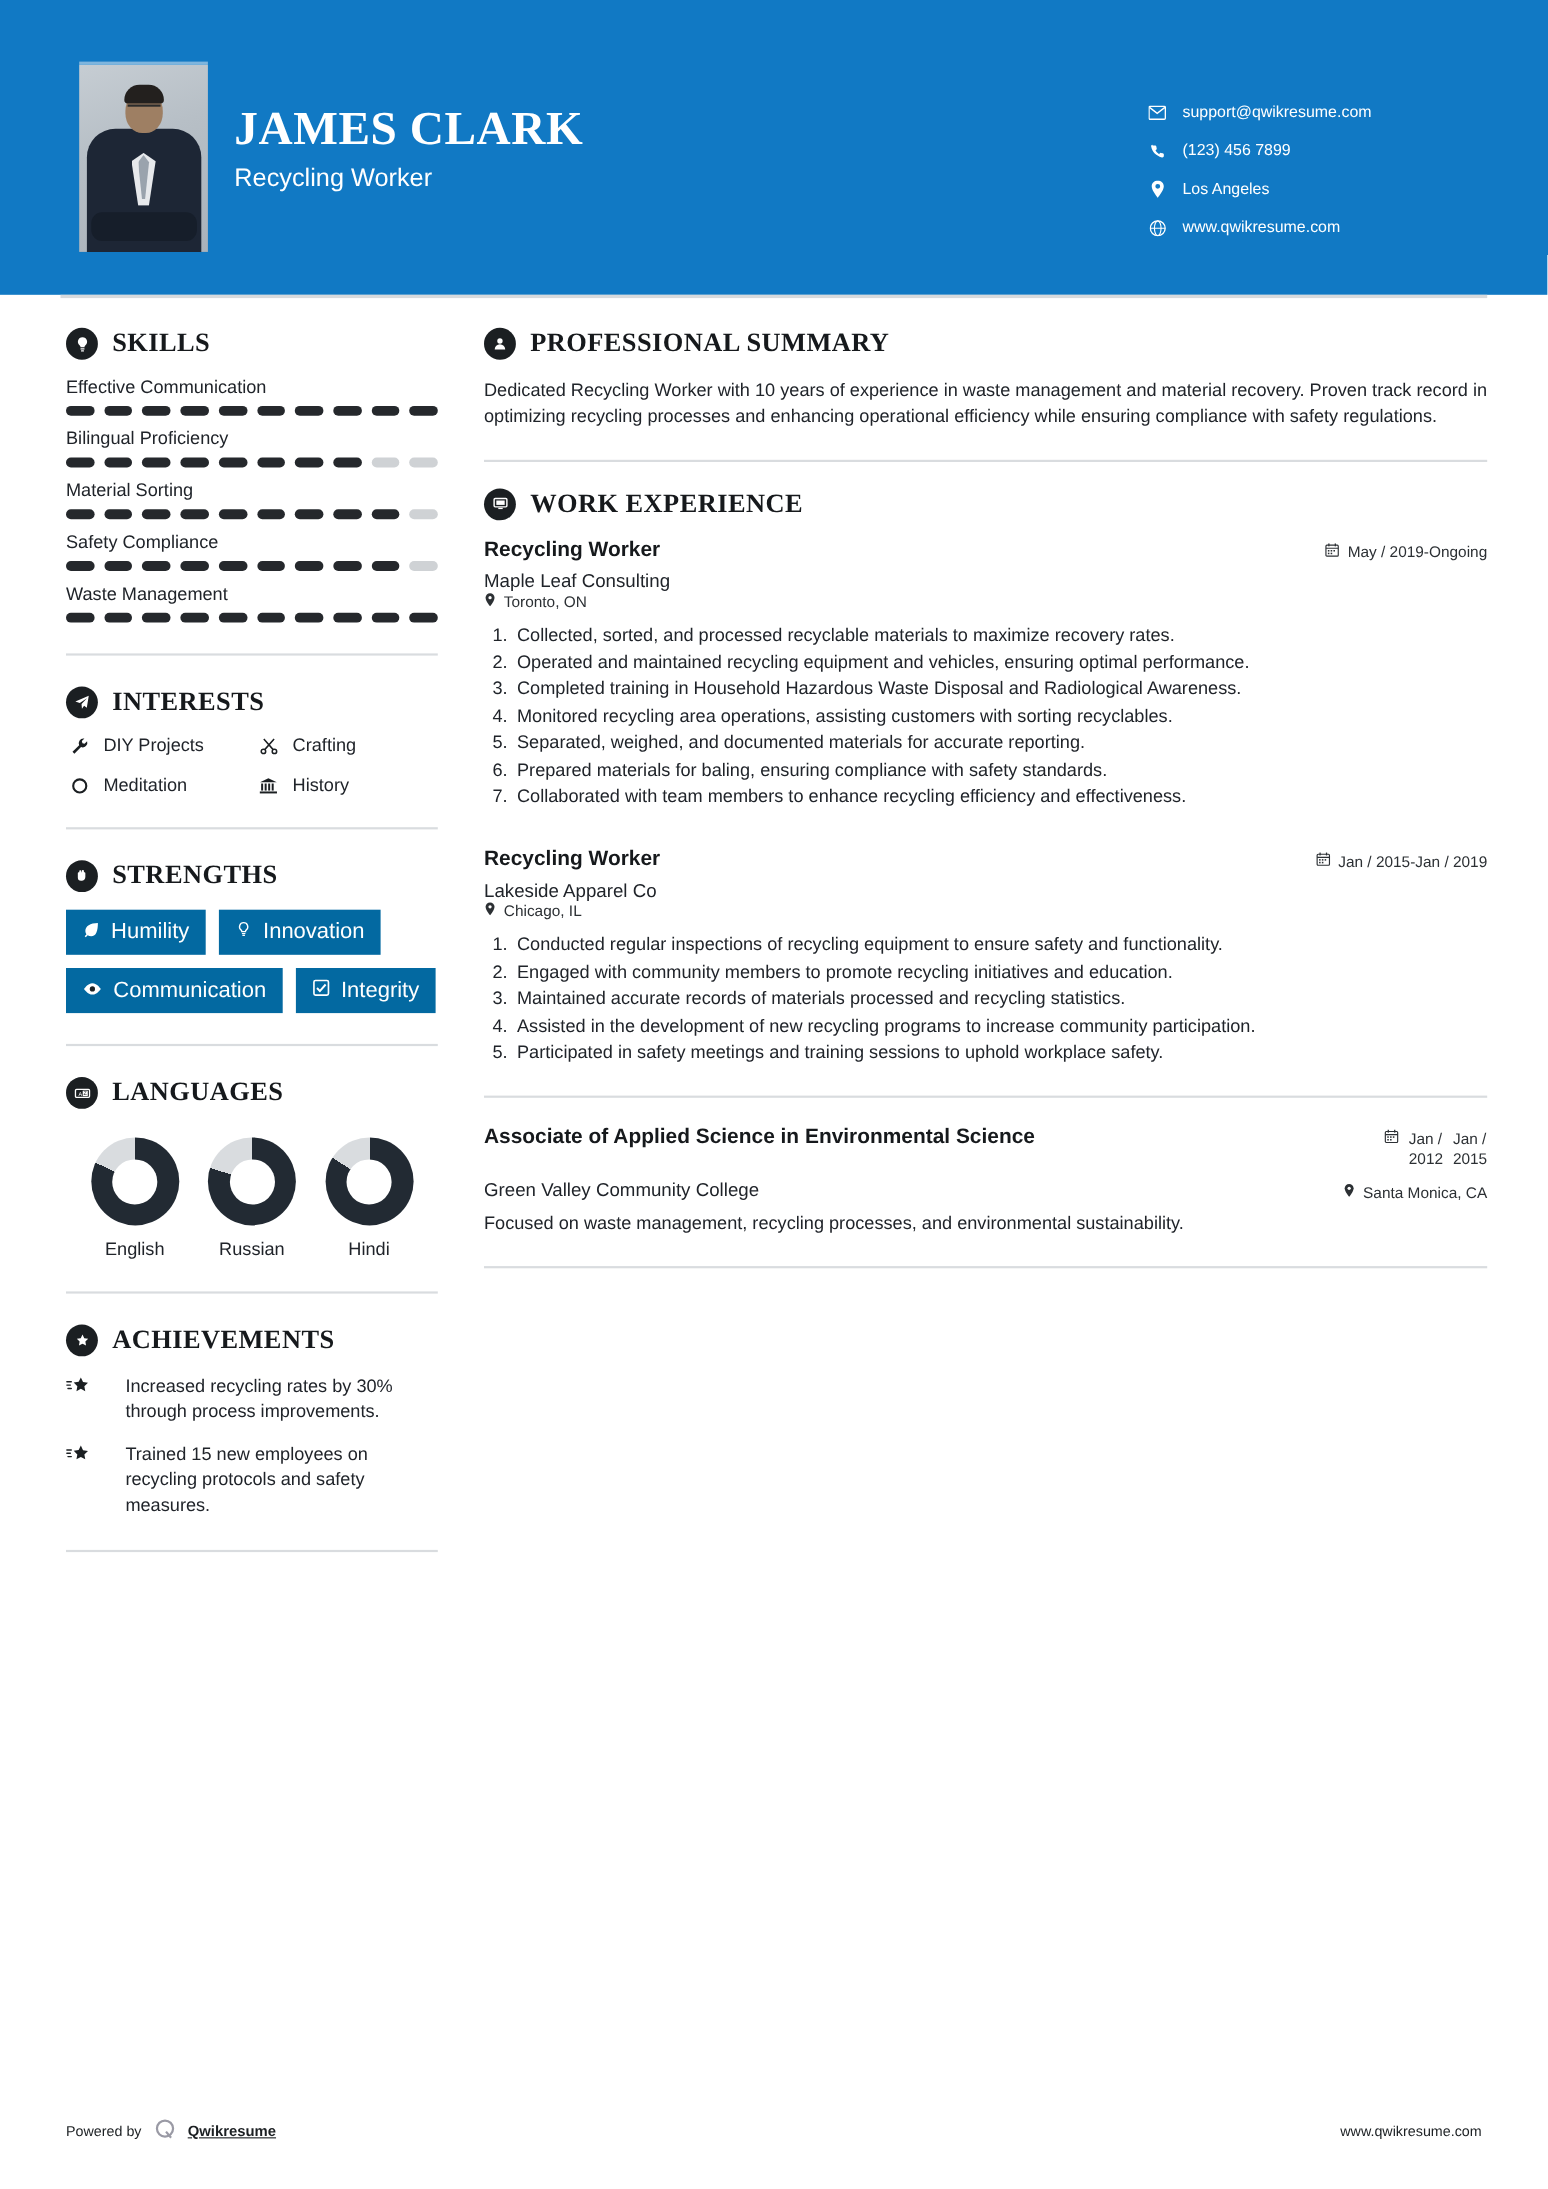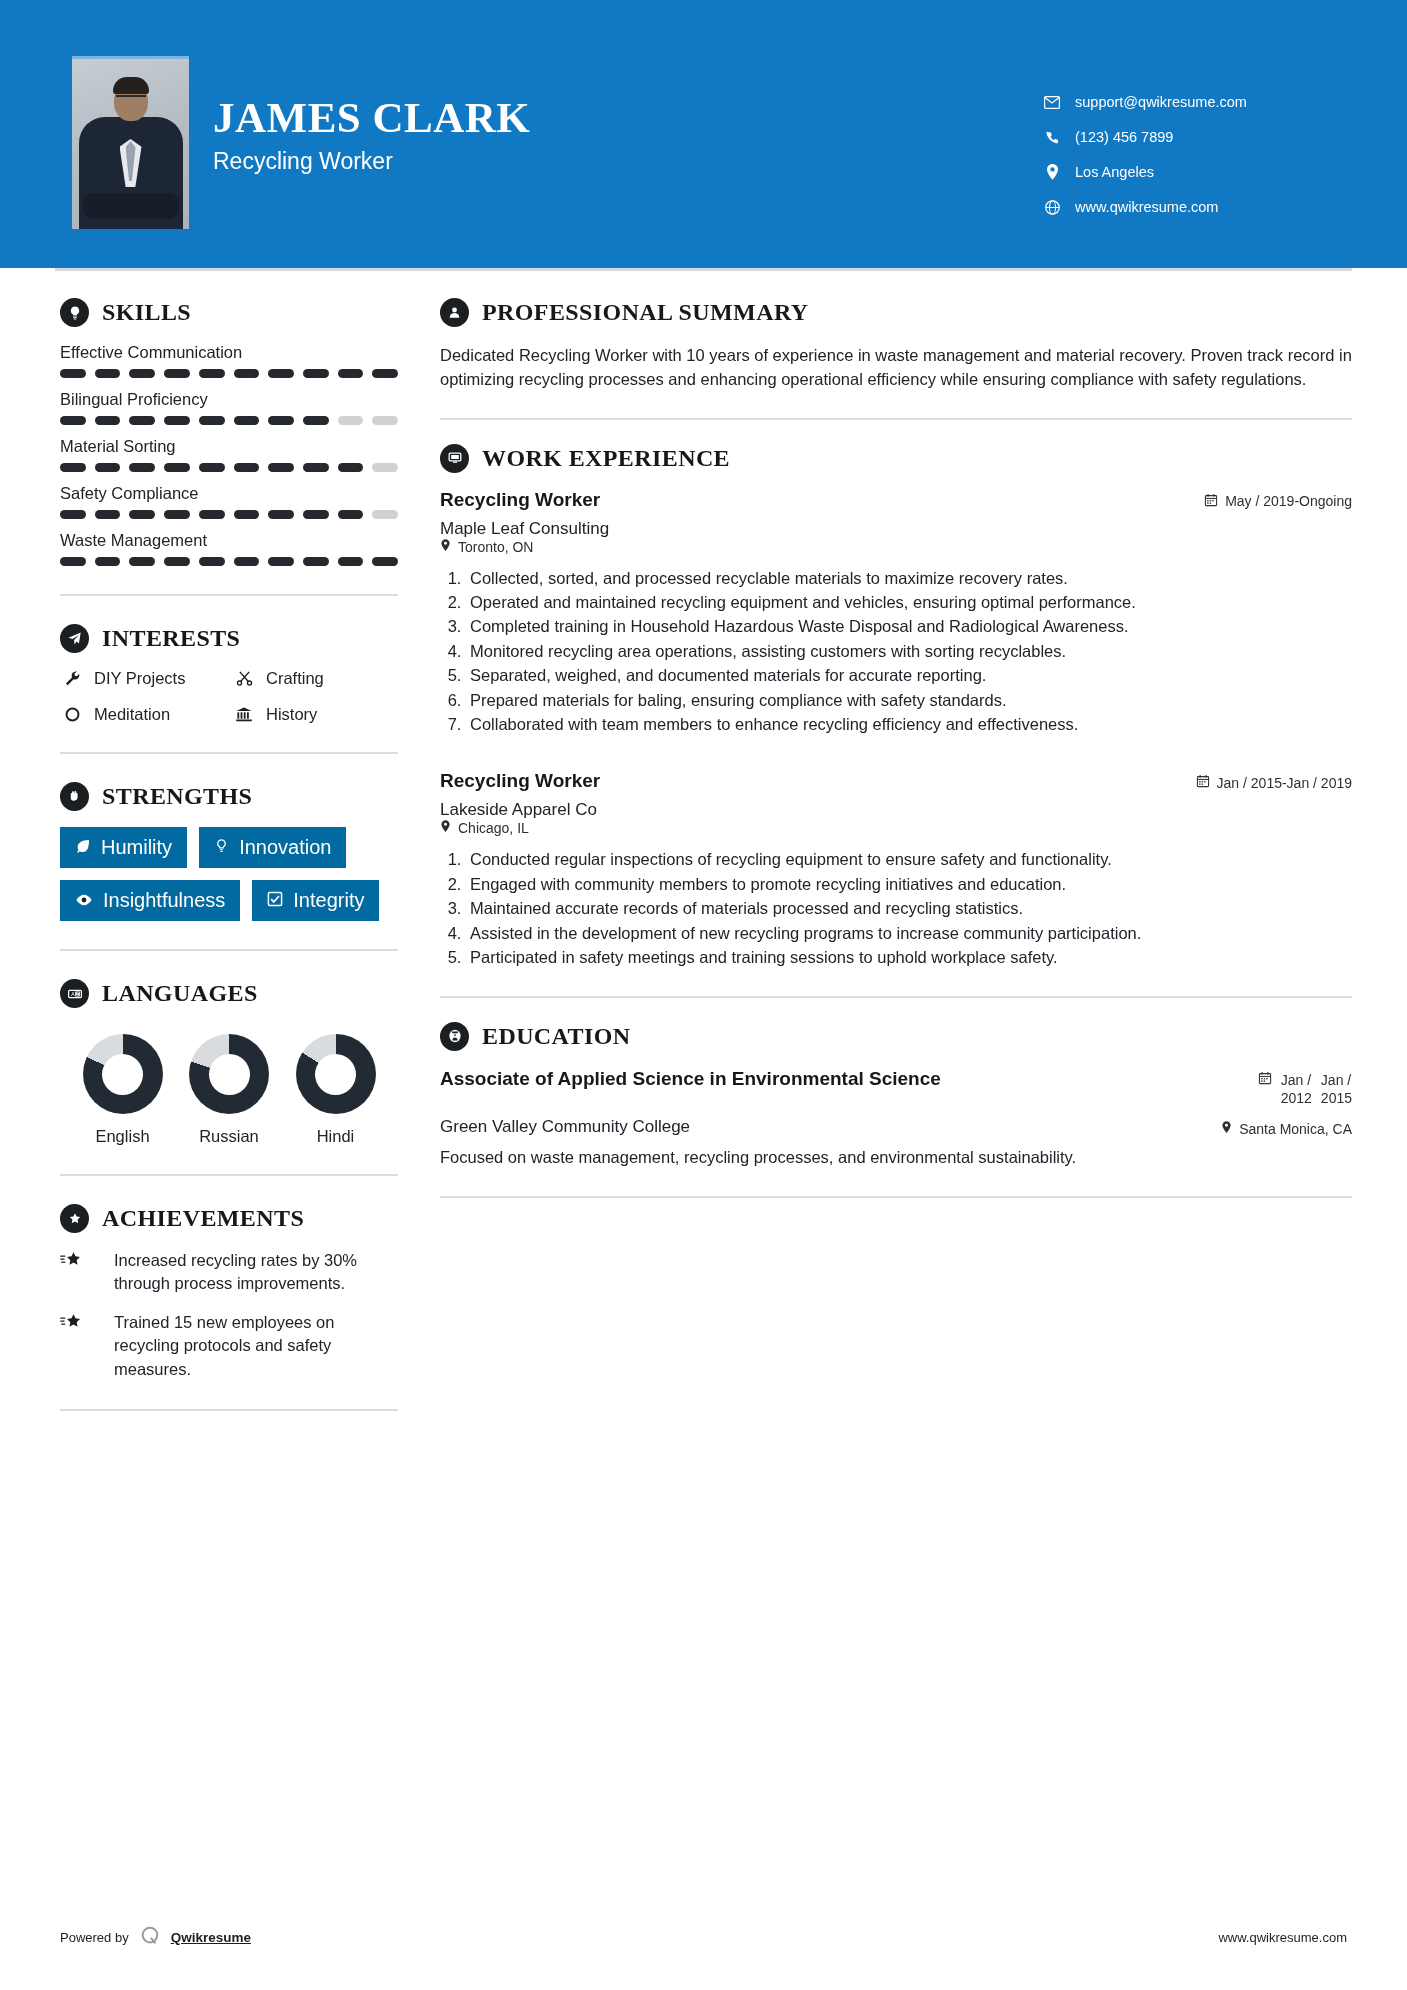--- a/index.html
+++ b/index.html
@@ -649,21 +649,21 @@
                   </svg></span>
                 <span>Innovation</span>
               </div>
             </div>
             <div class="strength-row">
               <div class="chip">
                 <span><svg width="18" height="14" viewBox="0 0 18 12">
                     <path d="M9 .8C4.7.8 1.4 6 1.4 6S4.7 11.2 9 11.2 16.6 6 16.6 6 13.3.8 9 .8z" fill="#fff"></path>
                     <circle cx="9" cy="6" r="2.4" fill="#1d2225"></circle>
                   </svg></span>
-                <span>Insightfulness</span>
+                <span>Communication</span>
               </div>
               <div class="chip">
                 <span><svg width="16" height="16" viewBox="0 0 16 16">
                     <rect x="1.4" y="1.4" width="13.2" height="13.2" rx="1.4" fill="none" stroke="#fff" stroke-width="1.5"></rect>
                     <path d="M4.2 8.2l2.6 2.8 5.2-6" fill="none" stroke="#fff" stroke-width="1.8"></path>
                   </svg></span>
                 <span>Integrity</span>
               </div>
             </div>
           </div>
@@ -835,30 +835,20 @@
                 <li>Assisted in the development of new recycling programs to increase community participation.</li>
                 <li>Participated in safety meetings and training sessions to uphold workplace safety.</li>
               </ol>
             </div>
           </div>
       </div>
 
       <div class="divider-r"></div>
 
       <div>
-        <div class="sec-head">
-          <span class="sec-icon">
-            <svg width="16" height="16" viewBox="0 0 16 16">
-                <ellipse cx="8" cy="8" rx="5.6" ry="6.2" fill="#fff"></ellipse>
-                <path d="M4.6 3.6h6.8l-1 1.6H5.6zM5.3 12.6c.3-1.9 1.3-3 2.7-3s2.4 1.1 2.7 3z" fill="#1b1f22"></path>
-                <path d="M8 5.6l1.1 2.2H6.9z" fill="#1b1f22"></path>
-              </svg>
-          </span>
-          <span class="sec-title">EDUCATION</span>
-        </div>
 
         <div class="edu-head">
           <div class="edu-degree">Associate of Applied Science in Environmental Science</div>
           <div class="edu-dates">
             <span>
               <svg width="14" height="14" viewBox="0 0 16 16">
                   <rect x="1.6" y="3" width="12.8" height="11.4" rx="1" fill="none" stroke="#2c3034" stroke-width="1.2"></rect>
                   <path d="M1.6 6.2h12.8" stroke="#2c3034" stroke-width="1.2"></path>
                   <rect x="4" y="1.2" width="1.3" height="3" fill="#2c3034"></rect>
                   <rect x="10.7" y="1.2" width="1.3" height="3" fill="#2c3034"></rect>

